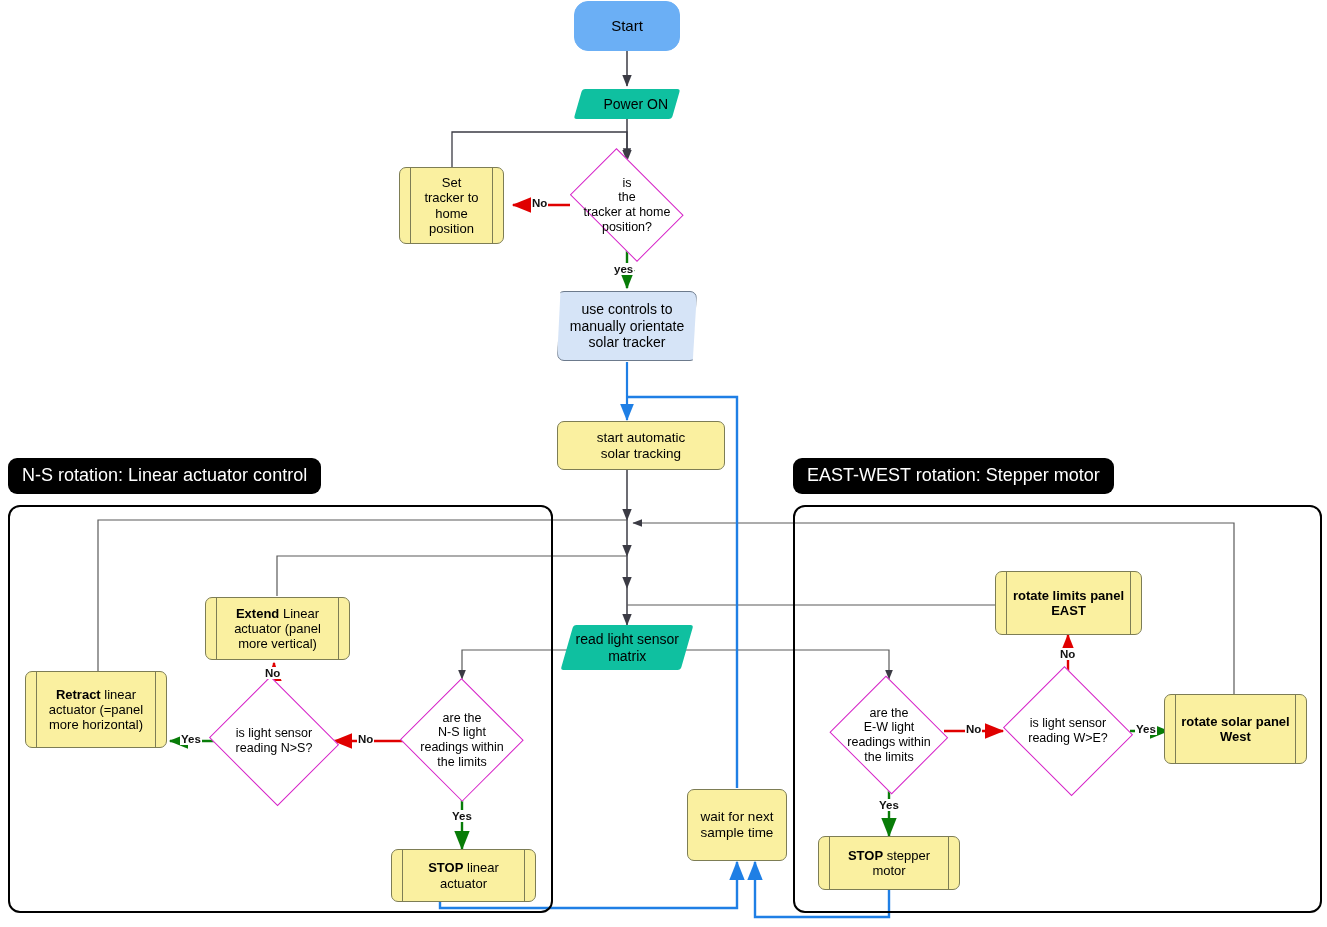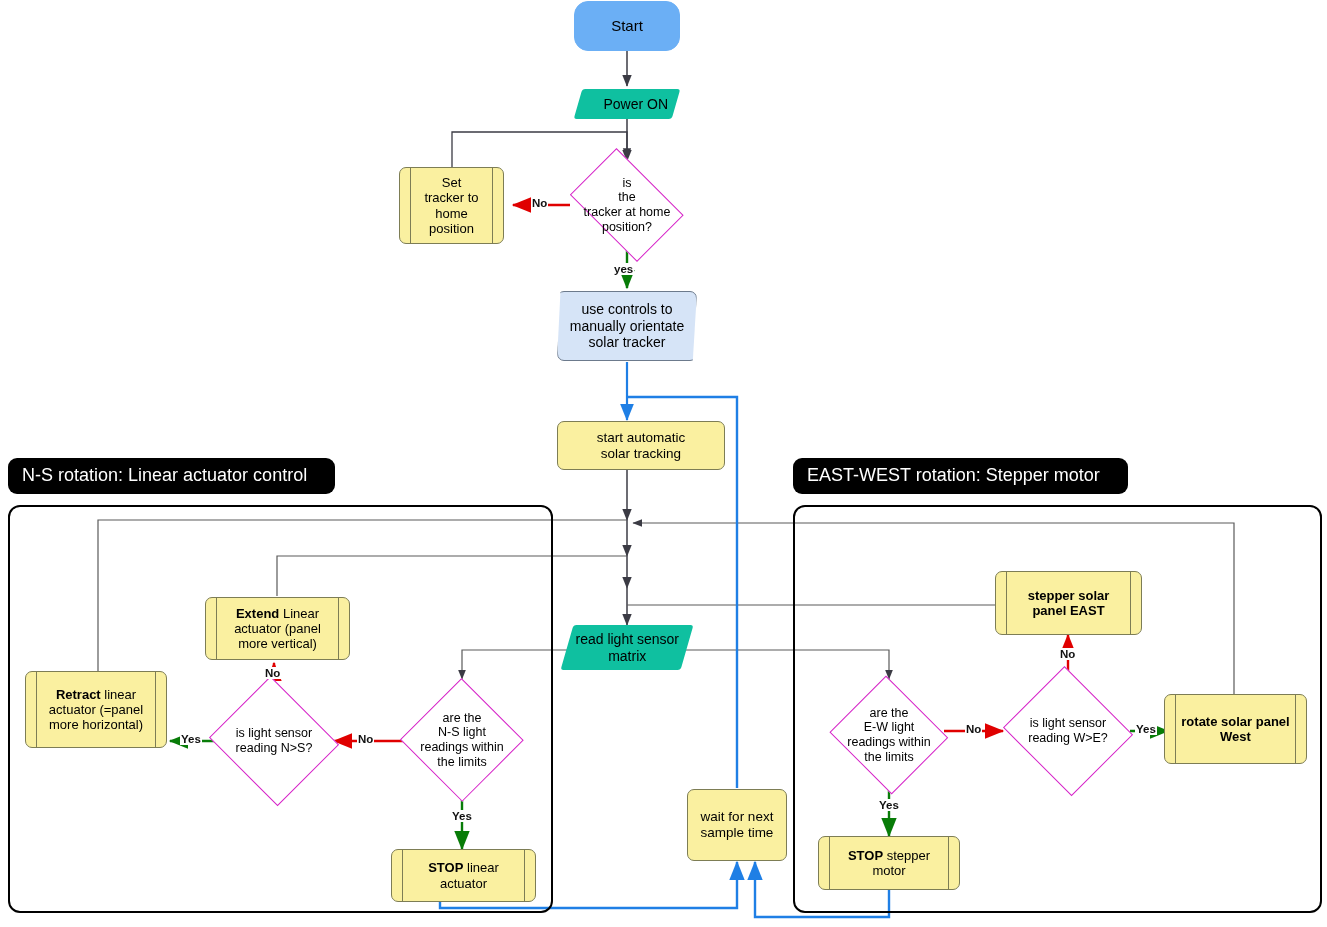--- a/index.html
+++ b/index.html
@@ -40,21 +40,21 @@
   
   .n-trap{font-size:14px;background:transparent;}
   .n-trap .shape{position:absolute;left:0;top:0;right:0;bottom:0;background:#D6E4F7;
                  border:1px solid #6c7a8c;border-radius:7px;
                  clip-path:polygon(2.5% 0%,100% 0%,97% 100%,0% 100%);}
   .n-trap .txt{position:relative;z-index:2;padding:0 6px;}
 
   
   .group{position:absolute;border:2.6px solid #000;border-radius:12px;background:transparent;}
   .group-title{position:absolute;background:#000;color:#fff;border-radius:9px;
-               font-size:18px;padding:7px 28px 8px 14px;white-space:nowrap;}
+               font-size:18px;padding:7px 14px 8px 14px;white-space:nowrap;}
 
   .elabel{position:absolute;font-size:11.5px;font-weight:bold;color:#111;background:#fff;
           padding:0 1px;white-space:nowrap;}
   .b{font-weight:bold;}
 </style>
 </head>
 <body>
 
 <div id="stage">
 
@@ -200,21 +200,21 @@
     <span class="txt">are the<br>E-W light<br>readings within<br>the limits</span>
   </div>
 
   <div class="node n-dec" style="left:1001px;top:671px;width:134px;height:120px;">
     <span class="dia"></span>
     <span class="txt">is light sensor<br>reading W&gt;E?</span>
   </div>
 
   <div class="node n-pre" style="left:995px;top:571px;width:147px;height:64px;">
     <span class="bars"></span>
-    <span class="txt"><b class="b">stepper solar panel EAST</b></span>
+    <span class="txt"><b class="b">rotate limits panel EAST</b></span>
   </div>
 
   <div class="node n-pre" style="left:1164px;top:694px;width:143px;height:70px;">
     <span class="bars"></span>
     <span class="txt"><b class="b">rotate solar panel West</b></span>
   </div>
 
   <div class="node n-pre" style="left:818px;top:836px;width:142px;height:54px;">
     <span class="bars"></span>
     <span class="txt"><b class="b">STOP</b> stepper motor</span>

